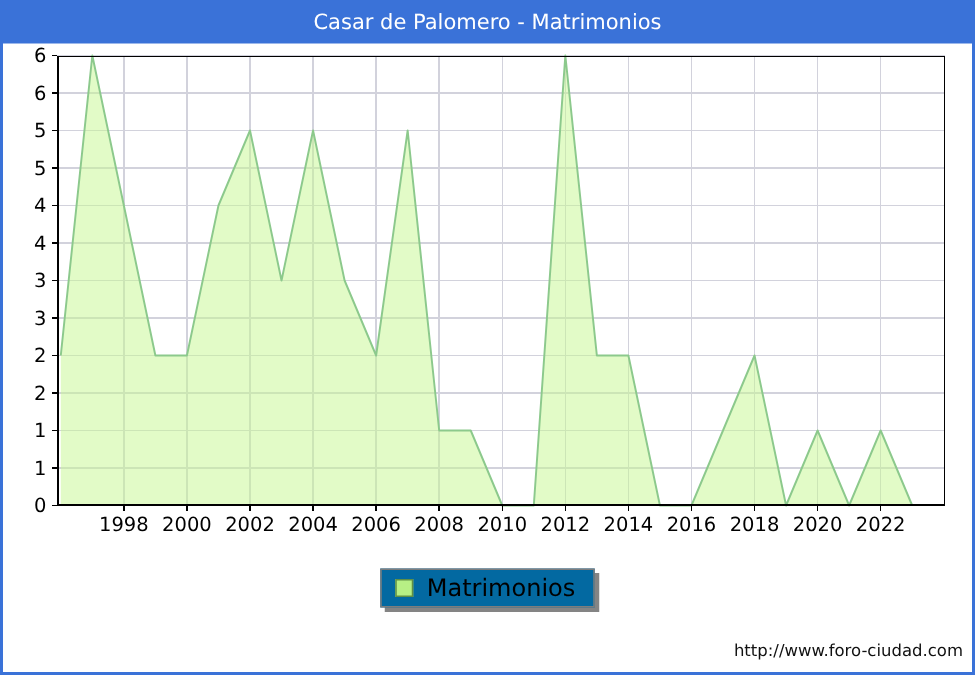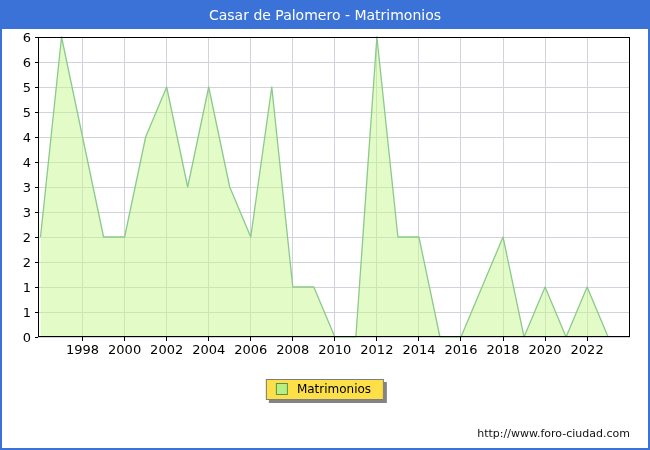--- a/index.html
+++ b/index.html
@@ -15,31 +15,31 @@
   }
   #watermark{
     position:absolute;left:123px;top:332px;z-index:1;
     font-size:31px;letter-spacing:3px;white-space:nowrap;
   }
   #watermark .wm1{color:#ececec;}
   #watermark .wm2{color:#d9dff2;margin-left:14px;}
   #chart-svg{position:absolute;left:0;top:0;z-index:2;}
   .legend{
     position:absolute;top:377px;left:50%;transform:translateX(-50%);
-    background:#fde047;border:1px solid #7d7d7d;
+    background:#0369a1;border:1px solid #7d7d7d;
     box-shadow:3px 3px 0 rgba(50,50,50,0.6);
     padding:2px 12px 3px 9px;z-index:3;white-space:nowrap;
-    font-size:12px;color:#000;display:flex;align-items:center;gap:9px;
+    font-size:16px;color:#000;display:flex;align-items:center;gap:9px;
   }
   .legend .swatch{
     display:inline-block;width:10px;height:10px;
     background:#b7ef85;border:1px solid #5f8f46;
   }
   .footer-url{
-    position:absolute;right:18px;top:425px;z-index:3;
+    position:absolute;right:6px;top:425px;z-index:3;
     font-size:11px;color:#111;
   }
   svg text{font-family:"DejaVu Sans", sans-serif;font-size:13px;fill:#000;}
 </style>
 </head>
 <body>
 
 <div id="app" style="border-color: rgb(58, 114, 216);">
   <div class="titlebar" style="background: rgb(58, 114, 216);">
     <span>Casar de Palomero - Matrimonios</span>

